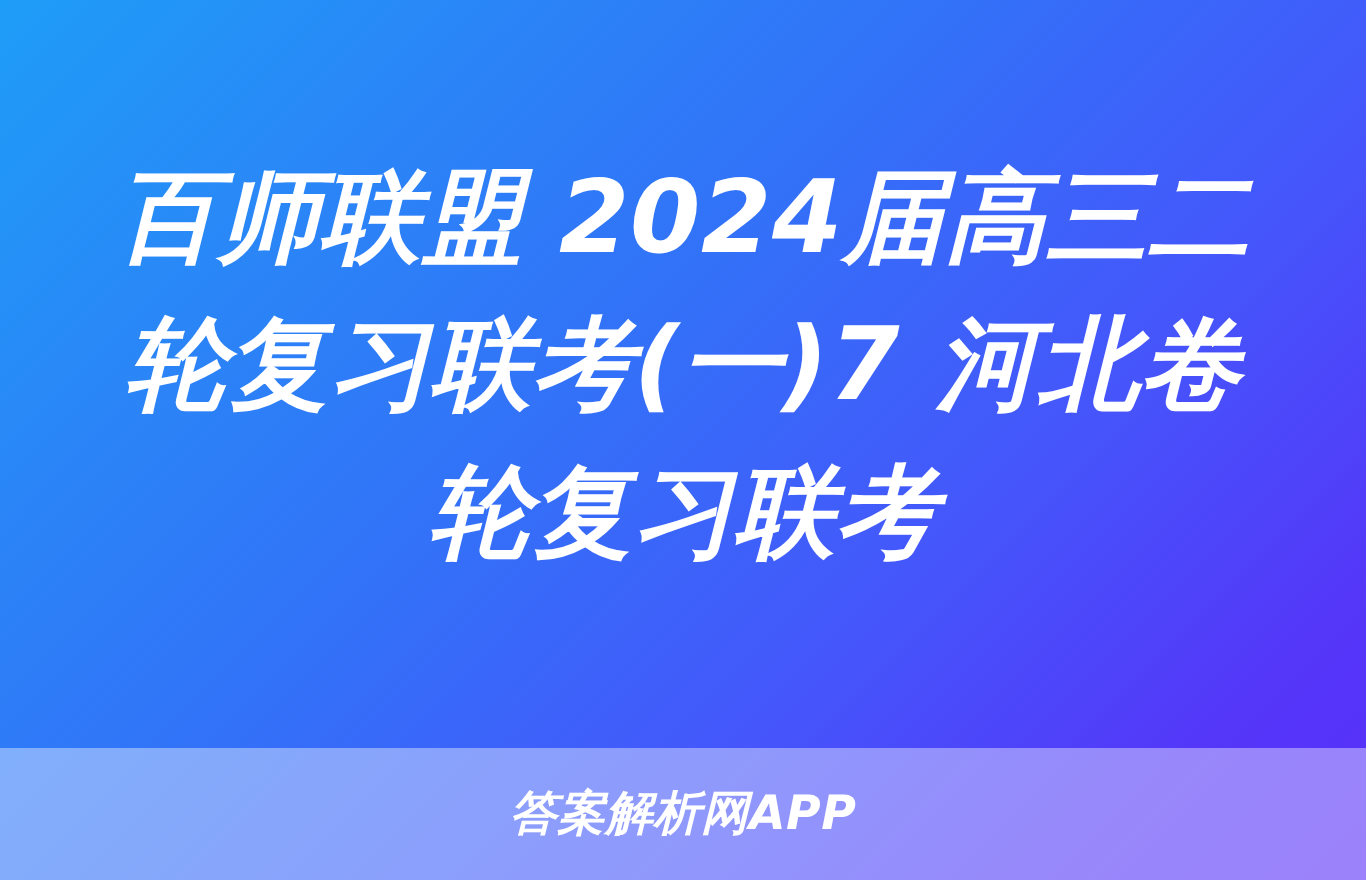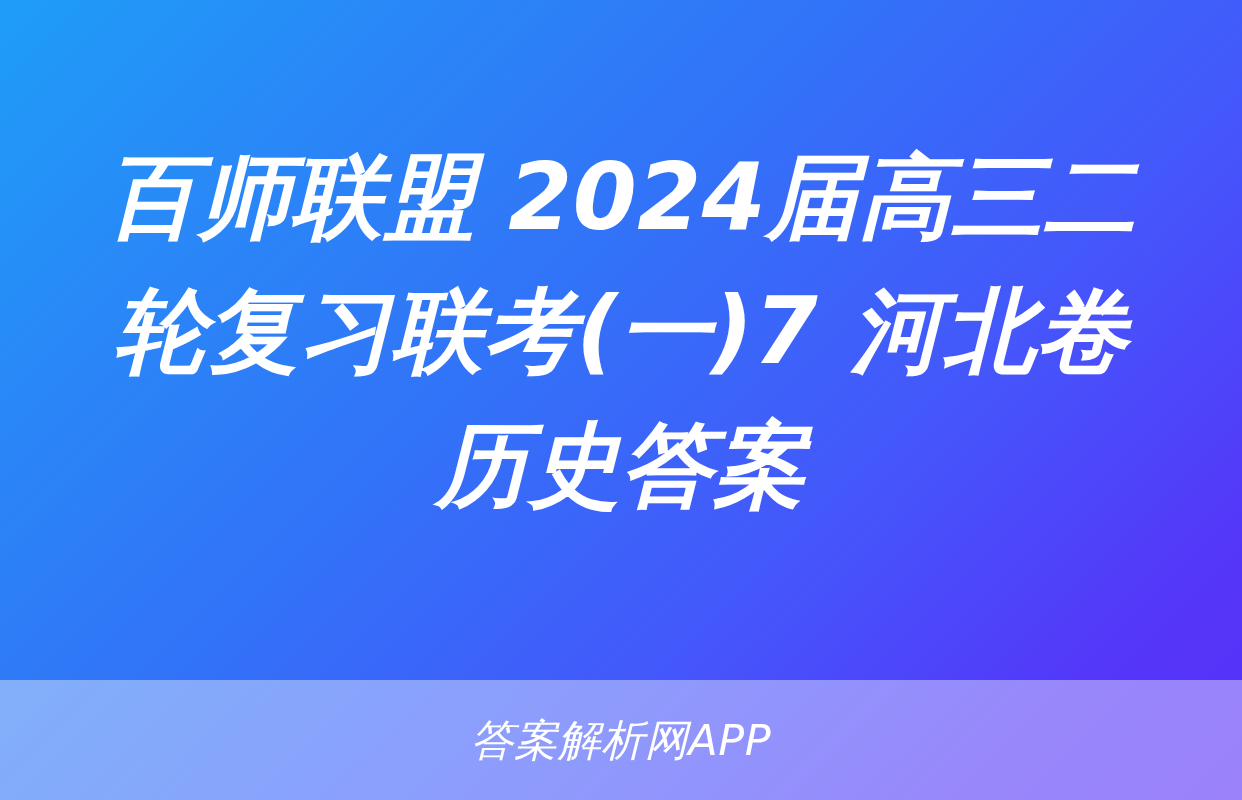--- a/index.html
+++ b/index.html
@@ -71,36 +71,36 @@
     height: 120px;
     background: rgba(255, 255, 255, 0.40);
     display: flex;
     align-items: center;
     justify-content: center;
   }
 
   #app-banner-label {
     color: #ffffff;
     font-family: "DejaVu Sans", "Liberation Sans", sans-serif;
-    font-weight: 400;
+    font-weight: 700;
     font-style: italic;
     font-size: 43px;
     line-height: 1;
     letter-spacing: 0.5px;
     white-space: nowrap;
   }
 </style>
 </head>
 <body>
 
 <div id="poster">
 
   <div id="headline">
     <span class="title-line">百师联盟 2024届高三二</span>
     <span class="title-line">轮复习联考(一)7 河北卷</span>
-    <span class="title-line">历史答案</span>
+    <span class="title-line">轮复习联考</span>
   </div>
 
   <div id="app-banner">
     <span id="app-banner-label">答案解析网APP</span>
   </div>
 
 </div>
 
 </body></html>

